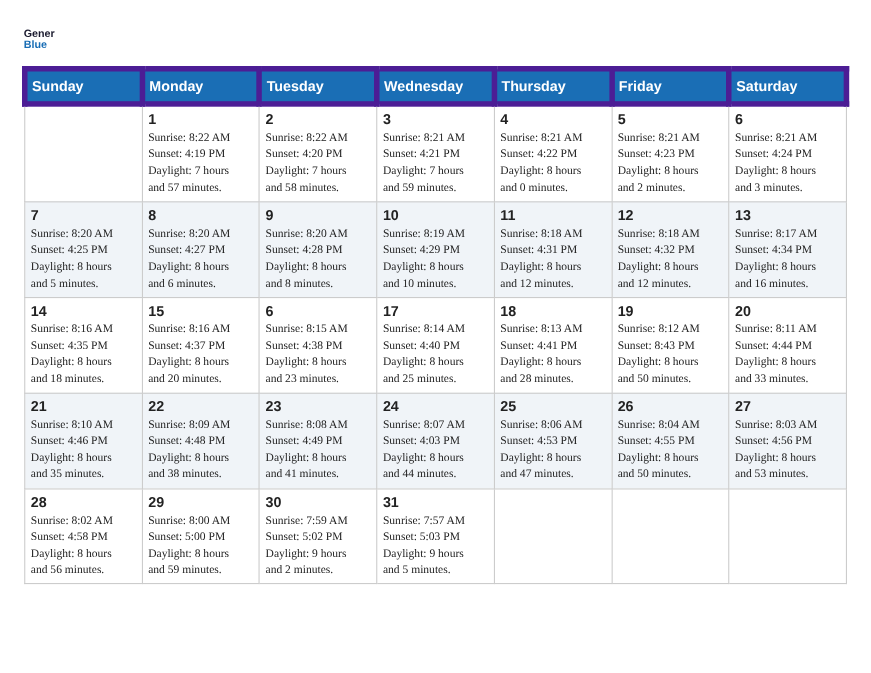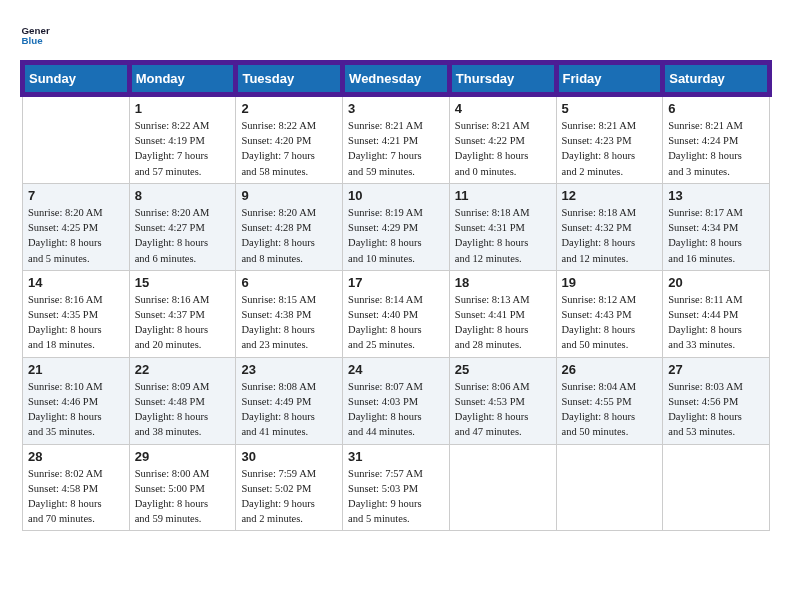--- a/index.html
+++ b/index.html
@@ -276,21 +276,21 @@
             <div>Sunrise: 8:13 AM</div>
             <div>Sunset: 4:41 PM</div>
             <div>Daylight: 8 hours</div>
             <div>and 28 minutes.</div>
           </div>
         </td>
         <td>
           <span class="day-number">19</span>
           <div class="day-info">
             <div>Sunrise: 8:12 AM</div>
-            <div>Sunset: 4:43 PM</div>
+            <div>Sunset: 8:43 PM</div>
             <div>Daylight: 8 hours</div>
             <div>and 50 minutes.</div>
           </div>
         </td>
         <td>
           <span class="day-number">20</span>
           <div class="day-info">
             <div>Sunrise: 8:11 AM</div>
             <div>Sunset: 4:44 PM</div>
             <div>Daylight: 8 hours</div>
@@ -363,21 +363,21 @@
           </div>
         </td>
       </tr>
       <tr>
         <td>
           <span class="day-number">28</span>
           <div class="day-info">
             <div>Sunrise: 8:02 AM</div>
             <div>Sunset: 4:58 PM</div>
             <div>Daylight: 8 hours</div>
-            <div>and 70 minutes.</div>
+            <div>and 56 minutes.</div>
           </div>
         </td>
         <td>
           <span class="day-number">29</span>
           <div class="day-info">
             <div>Sunrise: 8:00 AM</div>
             <div>Sunset: 5:00 PM</div>
             <div>Daylight: 8 hours</div>
             <div>and 59 minutes.</div>
           </div>

